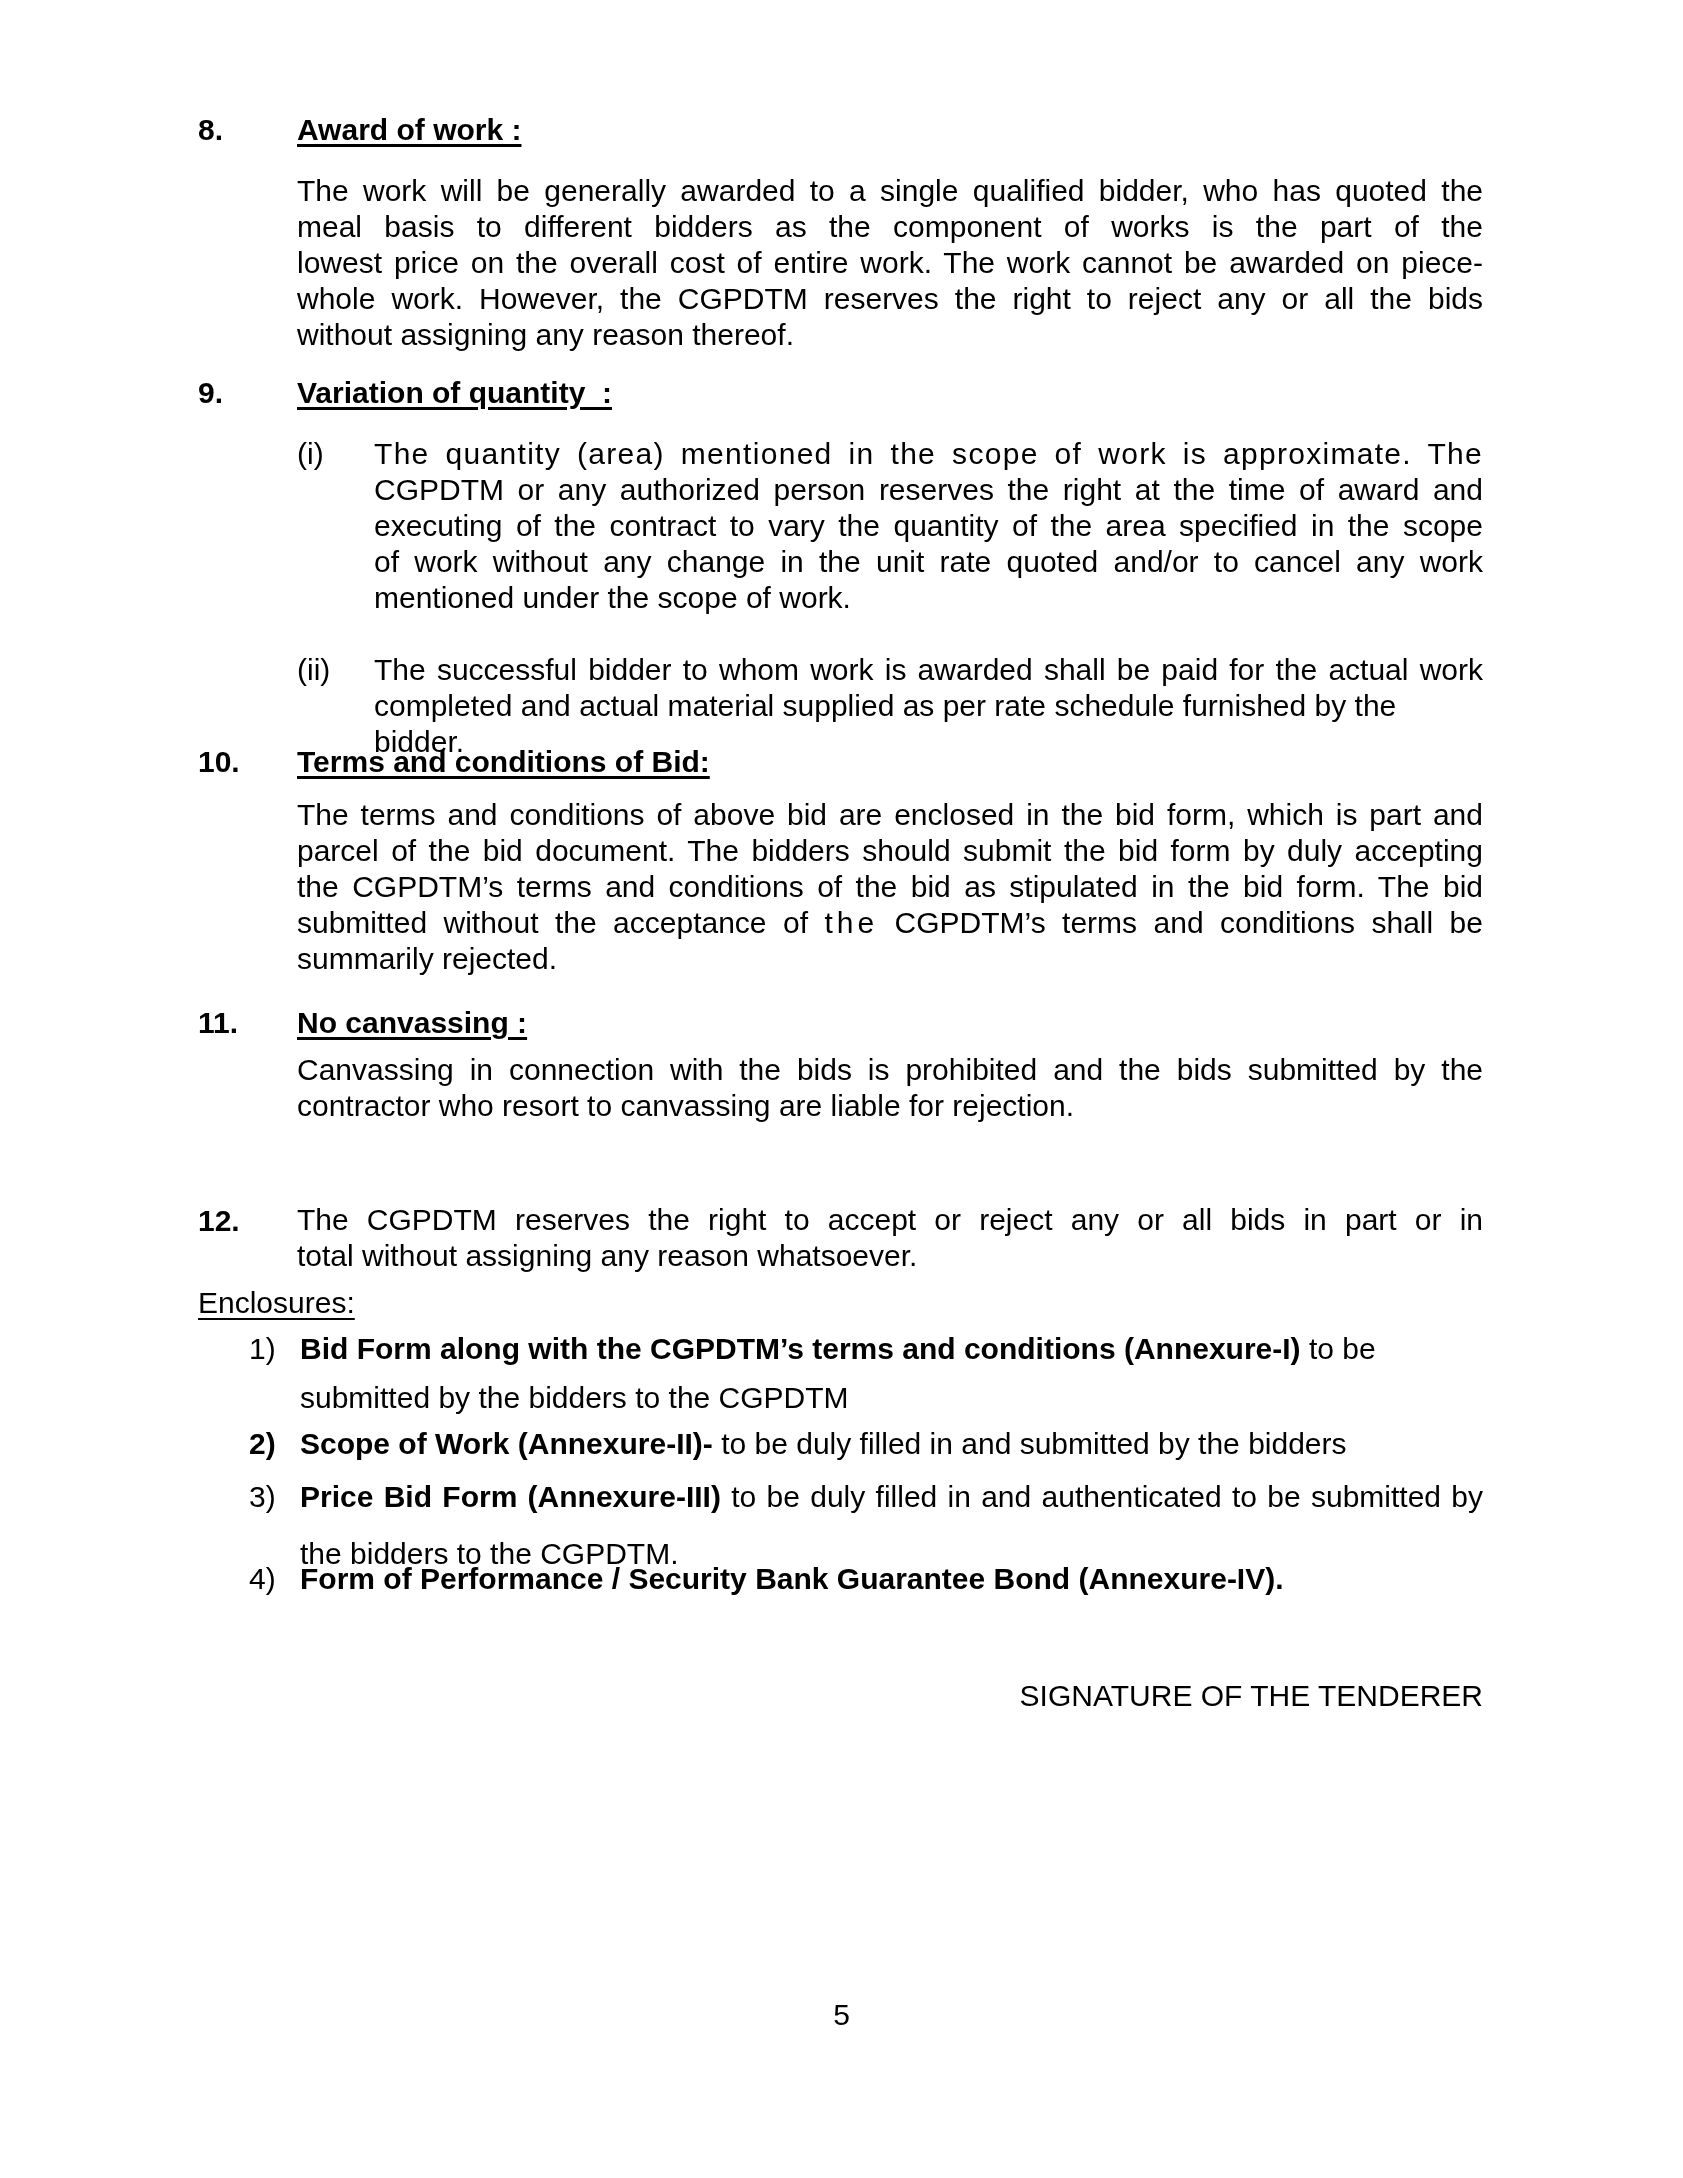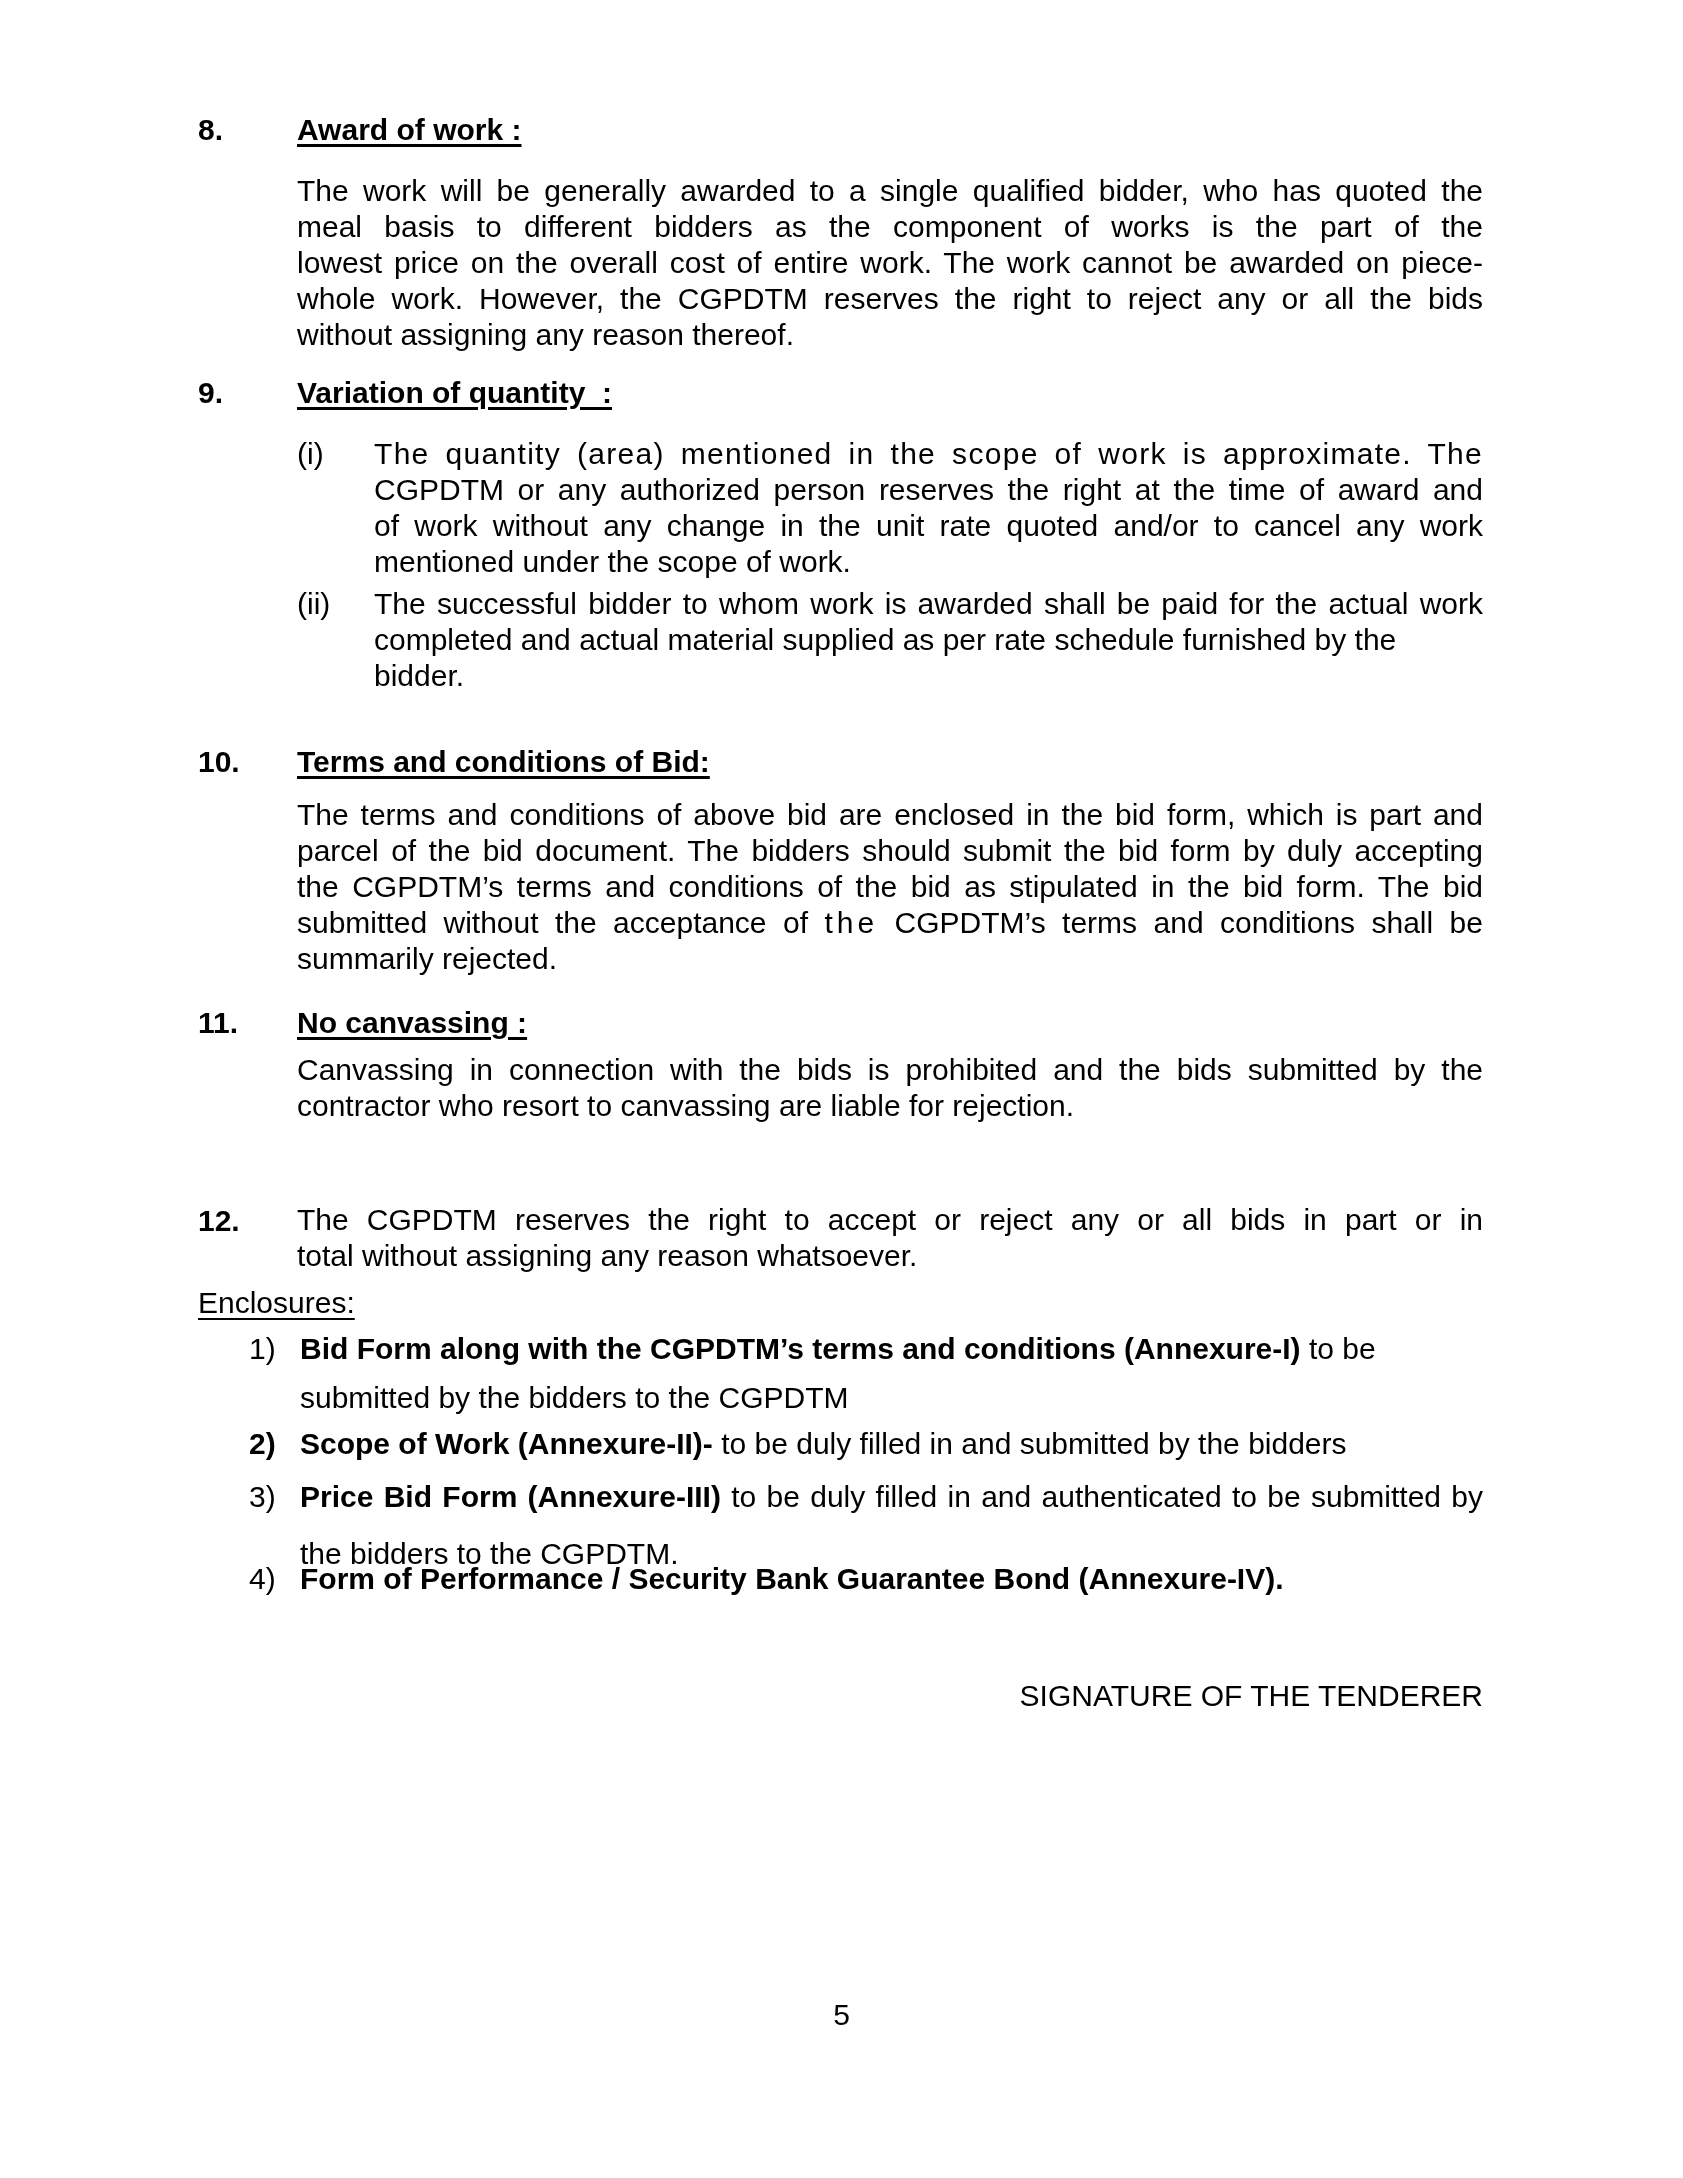--- a/index.html
+++ b/index.html
@@ -67,25 +67,26 @@
   <div class="sec" style="top:374px">
     <div class="sec-num">9.</div>
     <div class="sec-body">
       <div class="heading">Variation of quantity  :</div>
     </div>
     <div class="sub" style="margin-top:25px">
       <div class="sub-marker">(i)</div>
       <div class="sub-text">
         <div class="line jl ls">The quantity (area) mentioned in the scope of work is approximate. The</div>
         <div class="line jl">CGPDTM or any authorized person reserves the right at the time of award and</div>
+        <div class="line jl">executing of the contract to vary the quantity of the area specified in the scope</div>
         <div class="line jl">of work without any change in the unit rate quoted and/or to cancel any work</div>
         <div class="line">mentioned under the scope of work.</div>
       </div>
     </div>
-    <div class="sub" style="margin-top:6px">
+    <div class="sub" style="margin-top:36px">
       <div class="sub-marker">(ii)</div>
       <div class="sub-text">
         <div class="line jl">The successful bidder to whom work is awarded shall be paid for the actual work</div>
         <div class="line">completed and actual material supplied as per rate schedule furnished by the bidder.</div>
       </div>
     </div>
   </div>
 
   <div class="sec" style="top:743px">
     <div class="sec-num">10.</div>

